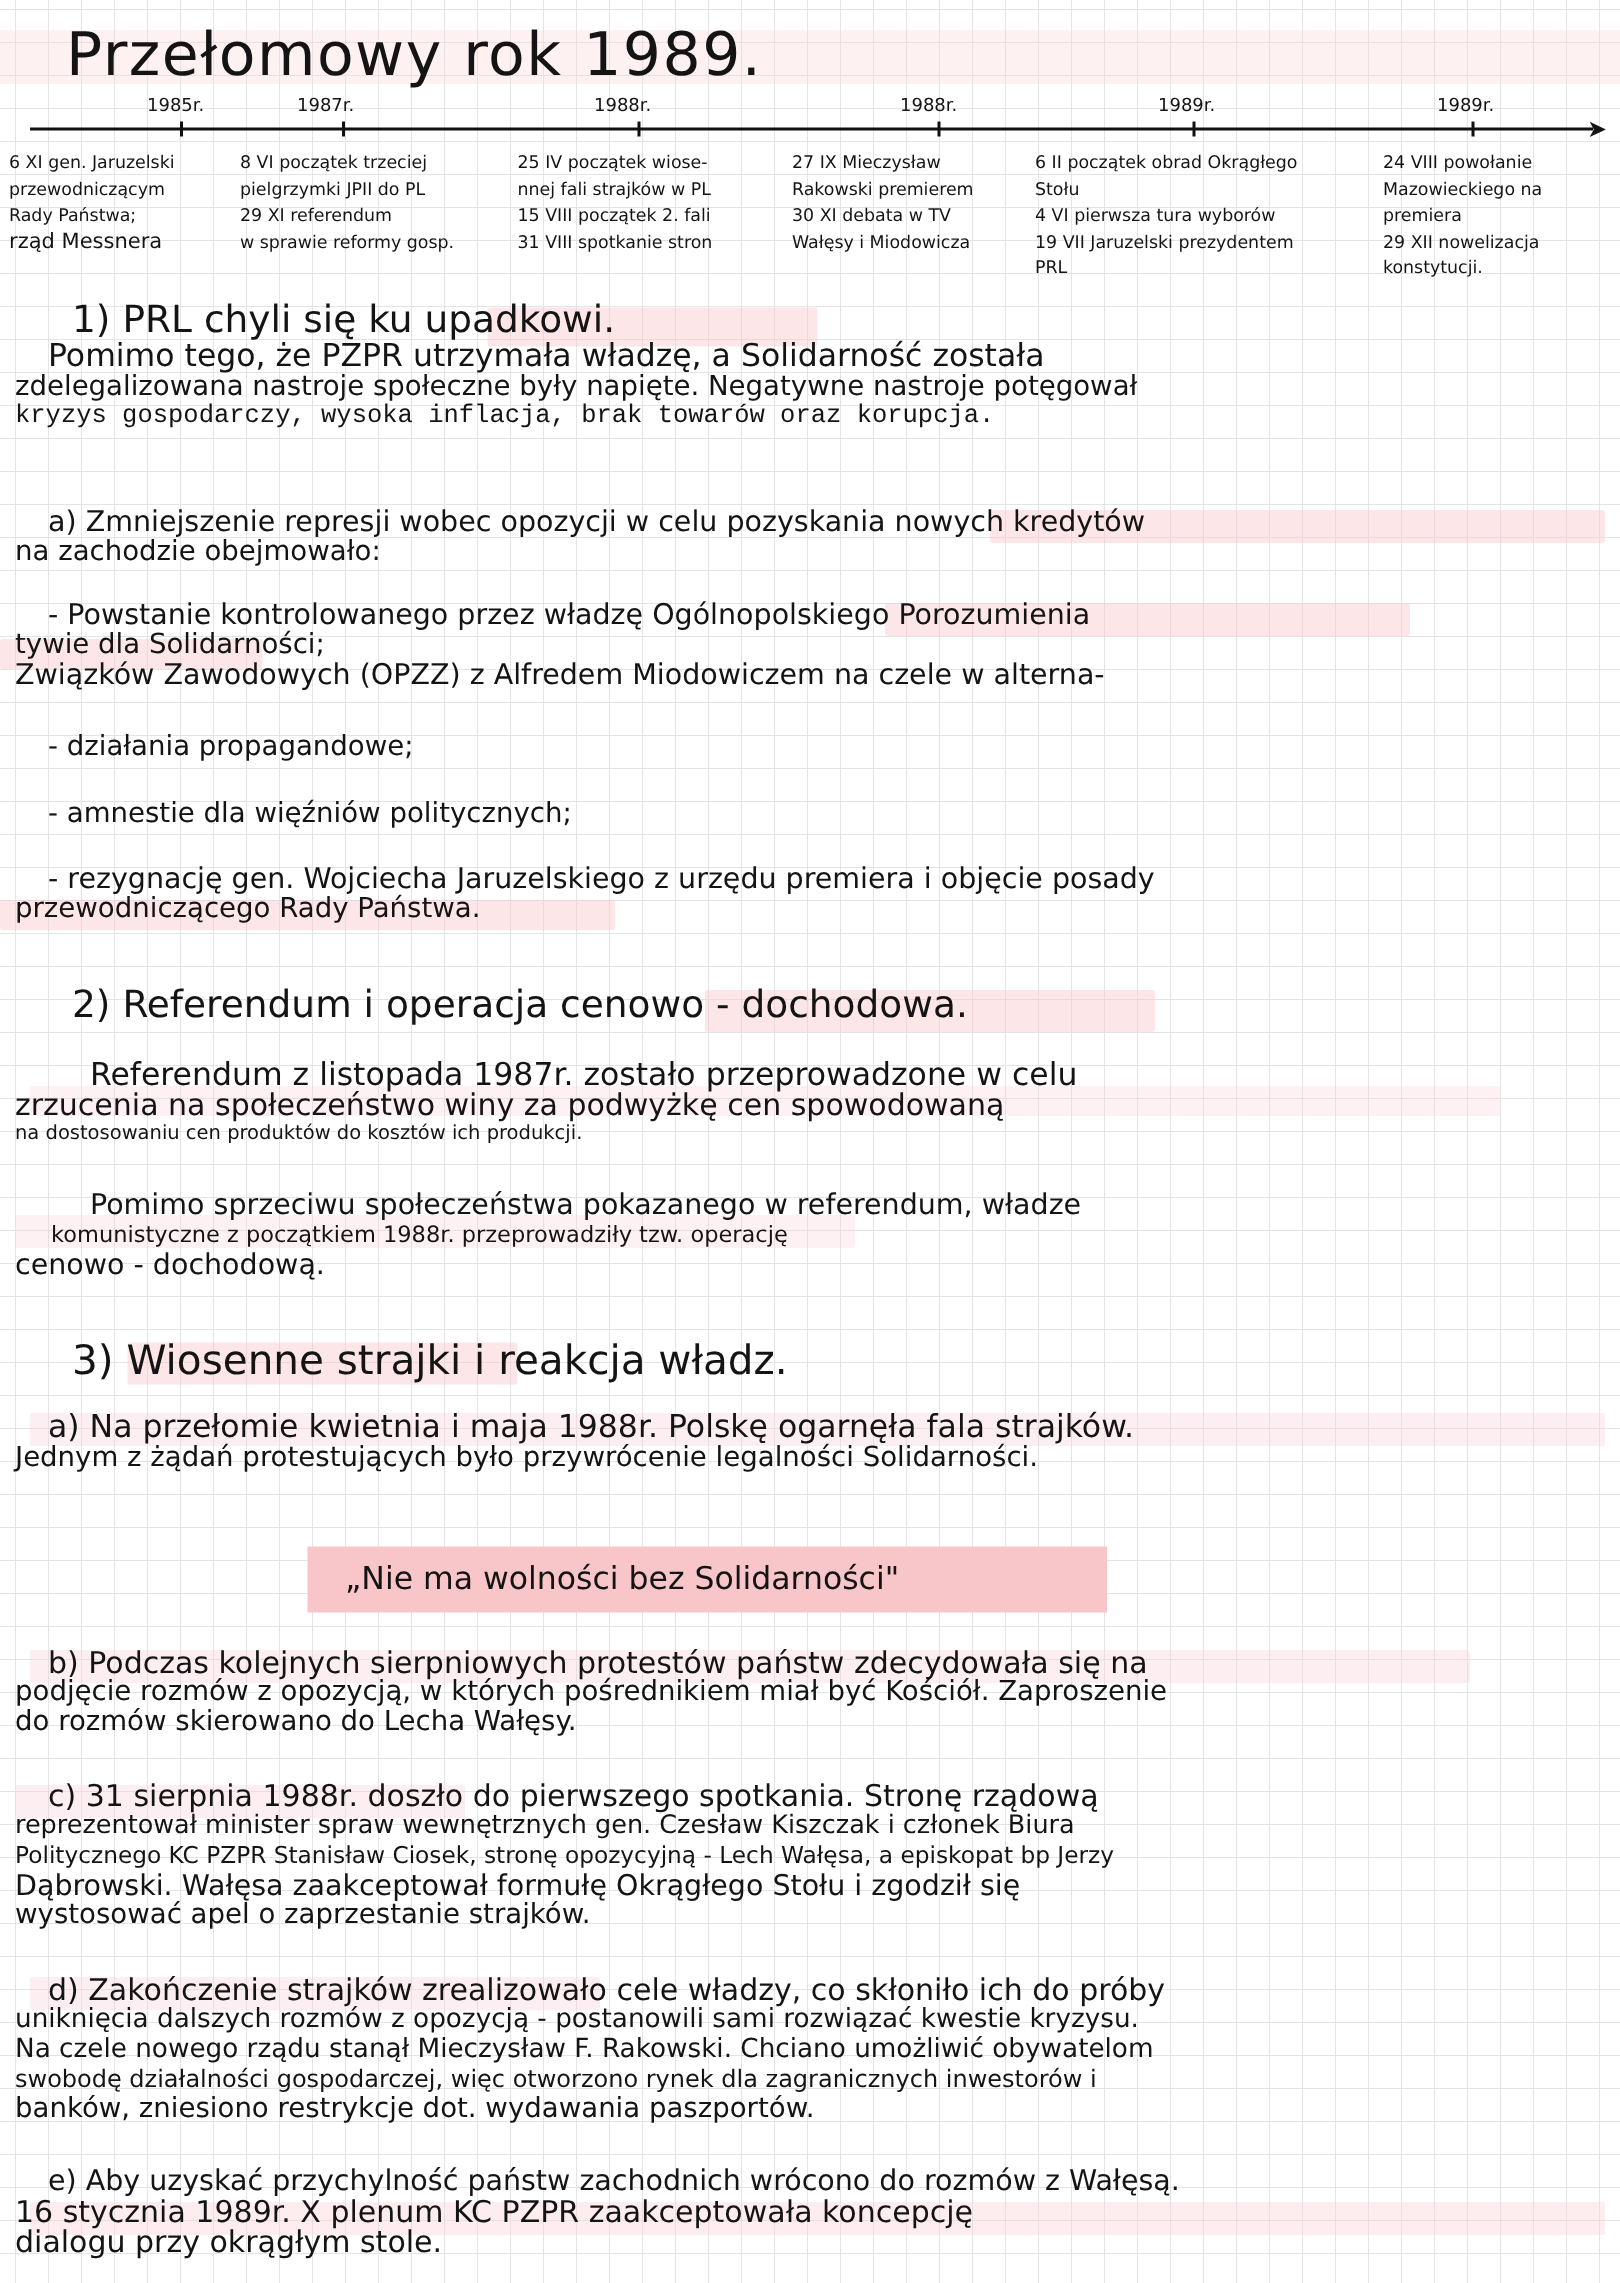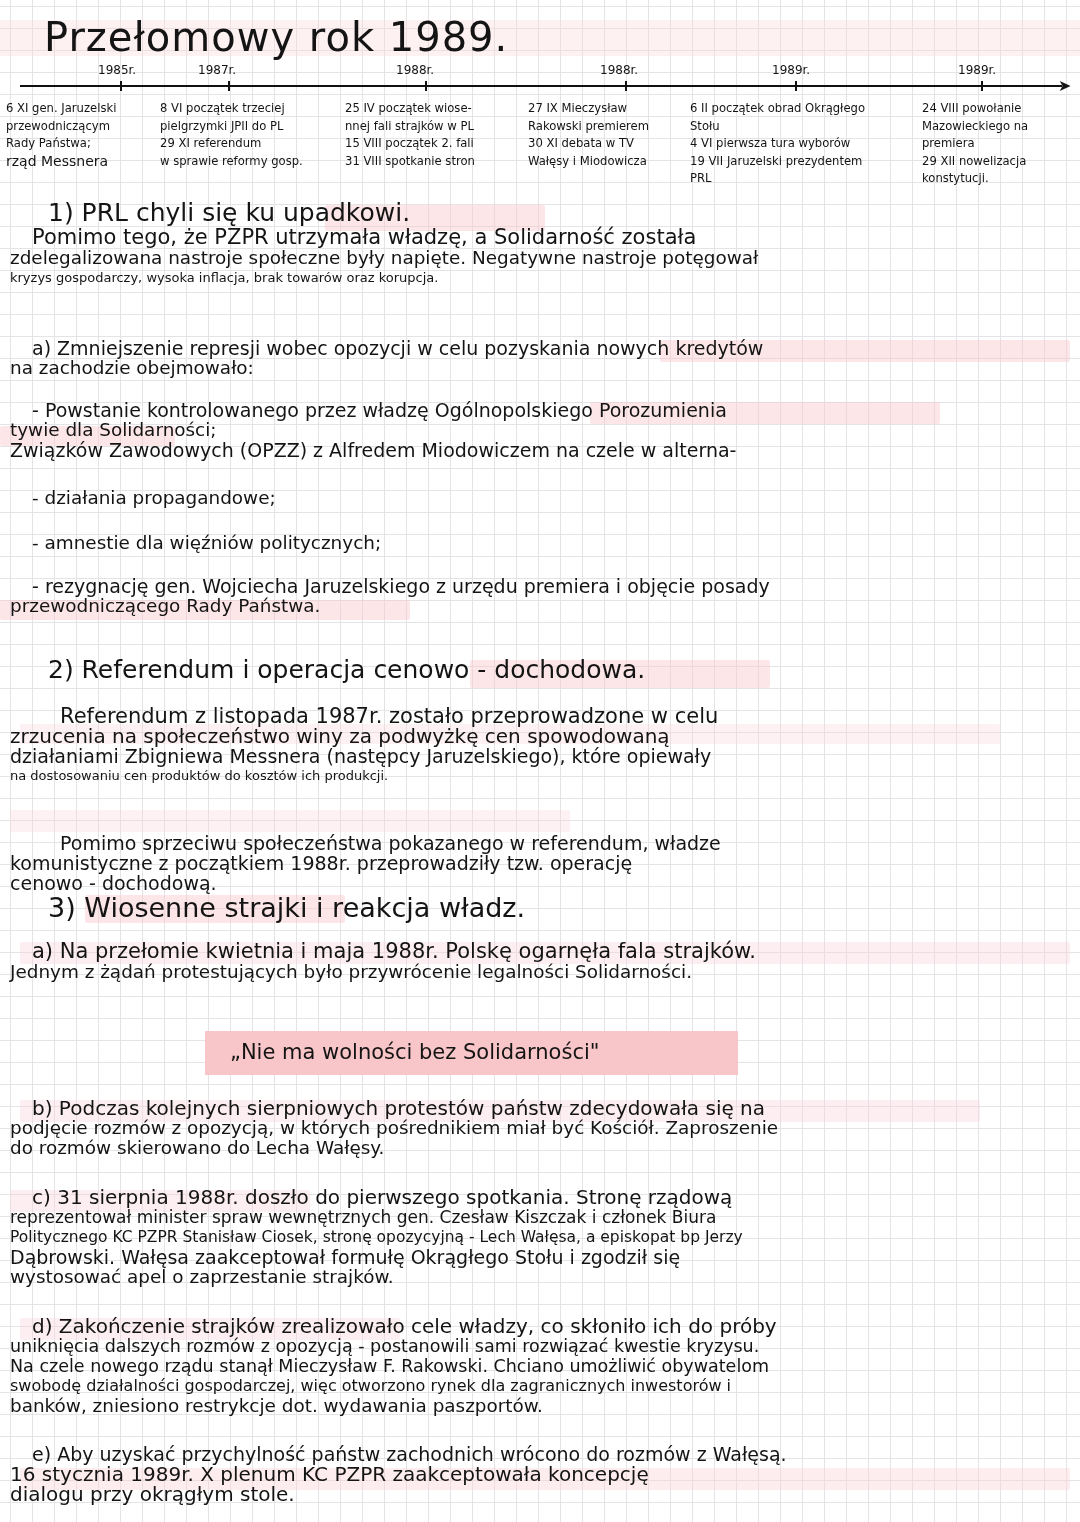--- a/index.html
+++ b/index.html
@@ -106,21 +106,21 @@
     <div>konstytucji.</div>
   </div>
 </div>
 
 <div class="abs hl" style="left:325px; top:205px; width:220px; height:26px;"></div>
 <div class="abs h2" style="top:198px;">1) PRL chyli się ku upadkowi.</div>
 
 <div class="abs para" style="top:226px;">
   <div class="indent" style="font-size:21px; line-height:22px;">Pomimo tego, że PZPR utrzymała władzę, a Solidarność została</div>
   <div>zdelegalizowana nastroje społeczne były napięte. Negatywne nastroje potęgował</div>
-  <div style="font-size:13px;">kryzys gospodarczy, wysoka inflacja, brak towarów oraz korupcja.</div>
+  <div style="font-size:17px;font-family:Liberation Mono, monospace;">kryzys gospodarczy, wysoka inflacja, brak towarów oraz korupcja.</div>
 </div>
 
 <div class="abs hl" style="left:660px; top:340px; width:410px; height:22px;"></div>
 <div class="abs para" style="top:338px;">
   <div class="indent" style="font-size:19px;">a) Zmniejszenie represji wobec opozycji w celu pozyskania nowych kredytów</div>
   <div>na zachodzie obejmowało:</div>
 </div>
 
 <div class="abs hl" style="left:590px; top:402px; width:350px; height:22px;"></div>
 <div class="abs hl" style="left:0px; top:426px; width:175px; height:20px;"></div>
@@ -143,27 +143,26 @@
   <div>przewodniczącego Rady Państwa.</div>
 </div>
 
 <div class="abs hl" style="left:470px; top:660px; width:300px; height:28px;"></div>
 <div class="abs h2" style="top:655px;">2) Referendum i operacja cenowo - dochodowa.</div>
 
 <div class="abs hl" style="left:20px; top:724px; width:980px; height:20px; background: rgba(250,210,214,0.3);"></div>
 <div class="abs para" style="top:706px;">
   <div class="indent" style="padding-left:50px; font-size:21px;">Referendum z listopada 1987r. zostało przeprowadzone w celu</div>
   <div style="font-size:20px;">zrzucenia na społeczeństwo winy za podwyżkę cen spowodowaną</div>
-  <div style="font-size:19px;">działaniami Zbigniewa Messnera (następcy Jaruzelskiego), które opiewały</div>
   <div style="font-size:13px;">na dostosowaniu cen produktów do kosztów ich produkcji.</div>
 </div>
 <div class="abs hl" style="left:10px; top:810px; width:560px; height:22px; background: rgba(250,210,214,0.3);"></div>
 <div class="abs para" style="top:793px;">
-  <div style="padding-left:50px; font-size:19px;margin-top:40px;">Pomimo sprzeciwu społeczeństwa pokazanego w referendum, władze</div>
-  <div style="font-size:19px;">komunistyczne z początkiem 1988r. przeprowadziły tzw. operację</div>
+  <div style="padding-left:50px; font-size:19px;">Pomimo sprzeciwu społeczeństwa pokazanego w referendum, władze</div>
+  <div style="font-size:15px;margin-left:24px;">komunistyczne z początkiem 1988r. przeprowadziły tzw. operację</div>
   <div style="font-size:19px;">cenowo - dochodową.</div>
 </div>
 
 <div class="abs hl" style="left:85px; top:895px; width:260px; height:28px;"></div>
 <div class="abs h2" style="top:892px; font-size:27px;">3) Wiosenne strajki i reakcja władz.</div>
 
 <div class="abs hl" style="left:20px; top:942px; width:1050px; height:22px; background: rgba(250,210,214,0.35);"></div>
 <div class="abs para" style="top:940px;">
   <div class="indent" style="font-size:21px; line-height:22px;">a) Na przełomie kwietnia i maja 1988r. Polskę ogarnęła fala strajków.</div>
   <div>Jednym z żądań protestujących było przywrócenie legalności Solidarności.</div>

